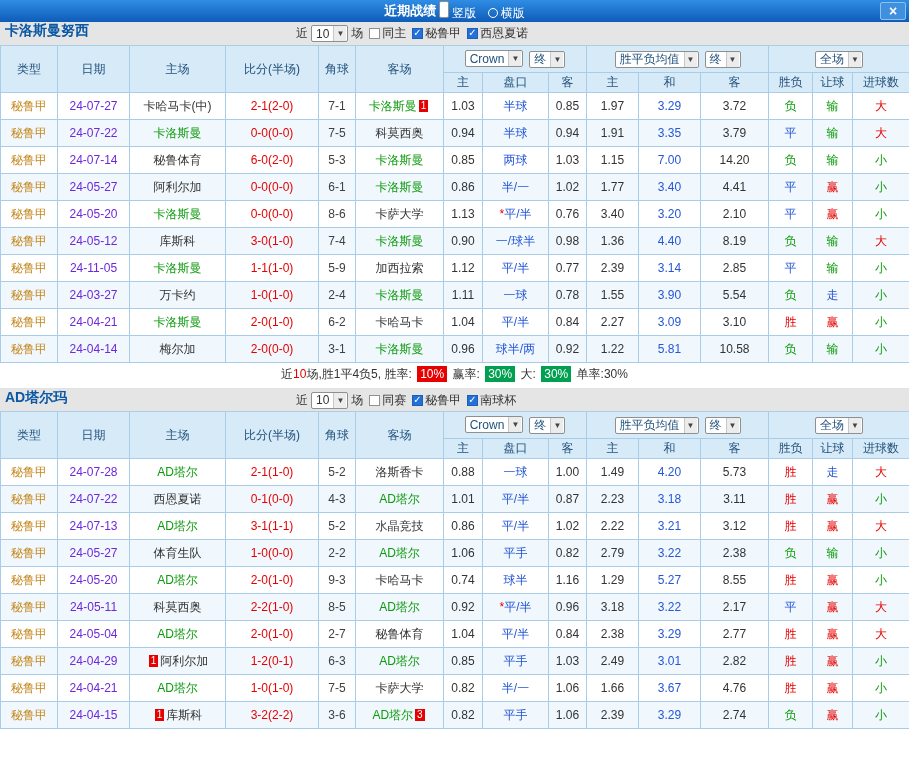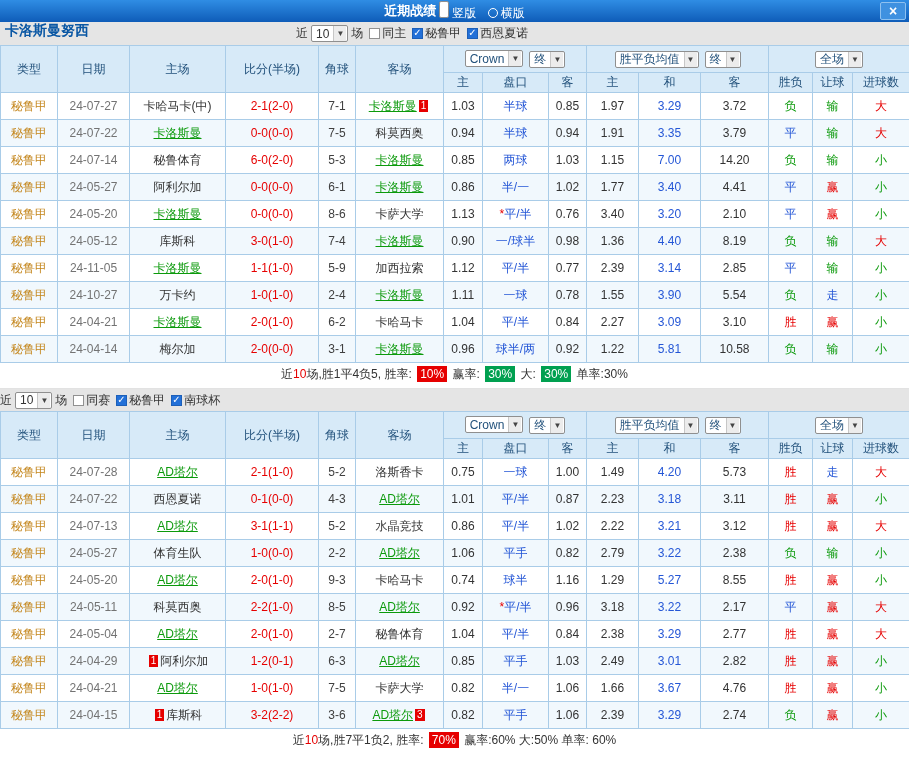--- a/index.html
+++ b/index.html
@@ -33,23 +33,23 @@
 
   table.tbl{border-collapse:collapse;table-layout:fixed;width:909px;}
   table.tbl td{border:1px solid var(--border);text-align:center;overflow:hidden;white-space:nowrap;padding:0;}
   thead td{background:var(--header-bg);color:var(--header-text);}
   tr.h1 td{height:27px;}
   tr.h2 td{height:20px;}
   tbody td{height:27px;background:#fff;}
   tbody tr:nth-child(even) td{background:#F1F8FD;}
 
   .c-league{color:var(--league);}
-  .c-date{color:#737373;}
+  .c-date{color:#6d28d9;}
   .team span.nm{color:#333;}
-  .team.focus span.nm{color:var(--focus);text-decoration:underline;}
+  .team.focus span.nm{color:var(--focus);}
   .c-score{color:var(--score);}
   .c-corner{color:#404040;}
   .blue{color:var(--blue);}
   .star{color:var(--win-red);}
   .res-r{color:var(--win-red);}
   .res-b{color:var(--push-blue);}
   .res-g{color:var(--lose-green);}
   .badge{display:inline-block;background:var(--win-red);color:#fff;font-size:10px;line-height:12px;min-width:9px;padding:0 2px;margin:0 2px;vertical-align:1px;}
 
   .summary{height:23px;line-height:23px;text-align:center;font-size:12px;color:#333;}
@@ -272,21 +272,21 @@
           <td>0.77</td>
           <td>2.39</td>
           <td class="blue">3.14</td>
           <td>2.85</td>
           <td class="res-b">平</td>
           <td class="res-g">输</td>
           <td class="res-g">小</td>
         </tr>
         <tr>
           <td class="c-league">秘鲁甲</td>
-          <td class="c-date">24-10-27</td>
+          <td class="c-date">24-03-27</td>
           <td class="team"><span class="nm">万卡约</span></td>
           <td class="c-score">1-0(1-0)</td>
           <td class="c-corner">2-4</td>
           <td class="team focus"><span class="nm">卡洛斯曼</span></td>
           <td>1.11</td>
           <td class="blue">一球</td>
           <td>0.78</td>
           <td>1.55</td>
           <td class="blue">3.90</td>
           <td>5.54</td>
@@ -328,20 +328,21 @@
           <td class="res-g">输</td>
           <td class="res-g">小</td>
         </tr>
       </tbody>
   </table>
   <div class="summary"><span>近</span><span class="red-t">10</span><span>场,胜1平4负5, 胜率: </span><span class="pct pct-red">10%</span><span> 赢率: </span><span class="pct pct-green">30%</span><span> 大: </span><span class="pct pct-green">30%</span><span> 单率:30%</span></div>
 </div>
 
 <div>
   <div class="section-head second">
+    <div class="team-name">AD塔尔玛</div>
     <div class="filter">
       <span>近</span>
       <span class="sel">
           <span>10</span>
           <span class="arr">▼</span>
         </span>
       <span>场</span>
       <label class="cbl">
           <span class="cb"></span>
           <span>同赛</span>
@@ -420,21 +421,21 @@
       </tr>
     </thead>
     <tbody>
         <tr>
           <td class="c-league">秘鲁甲</td>
           <td class="c-date">24-07-28</td>
           <td class="team focus"><span class="nm">AD塔尔</span></td>
           <td class="c-score">2-1(1-0)</td>
           <td class="c-corner">5-2</td>
           <td class="team"><span class="nm">洛斯香卡</span></td>
-          <td>0.75</td>
+          <td>0.88</td>
           <td class="blue">一球</td>
           <td>1.00</td>
           <td>1.49</td>
           <td class="blue">4.20</td>
           <td>5.73</td>
           <td class="res-r">胜</td>
           <td class="res-b">走</td>
           <td class="res-r">大</td>
         </tr>
         <tr>
@@ -585,14 +586,13 @@
           <td>1.06</td>
           <td>2.39</td>
           <td class="blue">3.29</td>
           <td>2.74</td>
           <td class="res-g">负</td>
           <td class="res-r">赢</td>
           <td class="res-g">小</td>
         </tr>
       </tbody>
   </table>
-  <div class="summary"><span>近</span><span class="red-t">10</span><span>场,胜7平1负2, 胜率: </span><span class="pct pct-red">70%</span><span> 赢率:60% 大:50% 单率: 60%</span></div>
 </div>
 
 </body></html>

